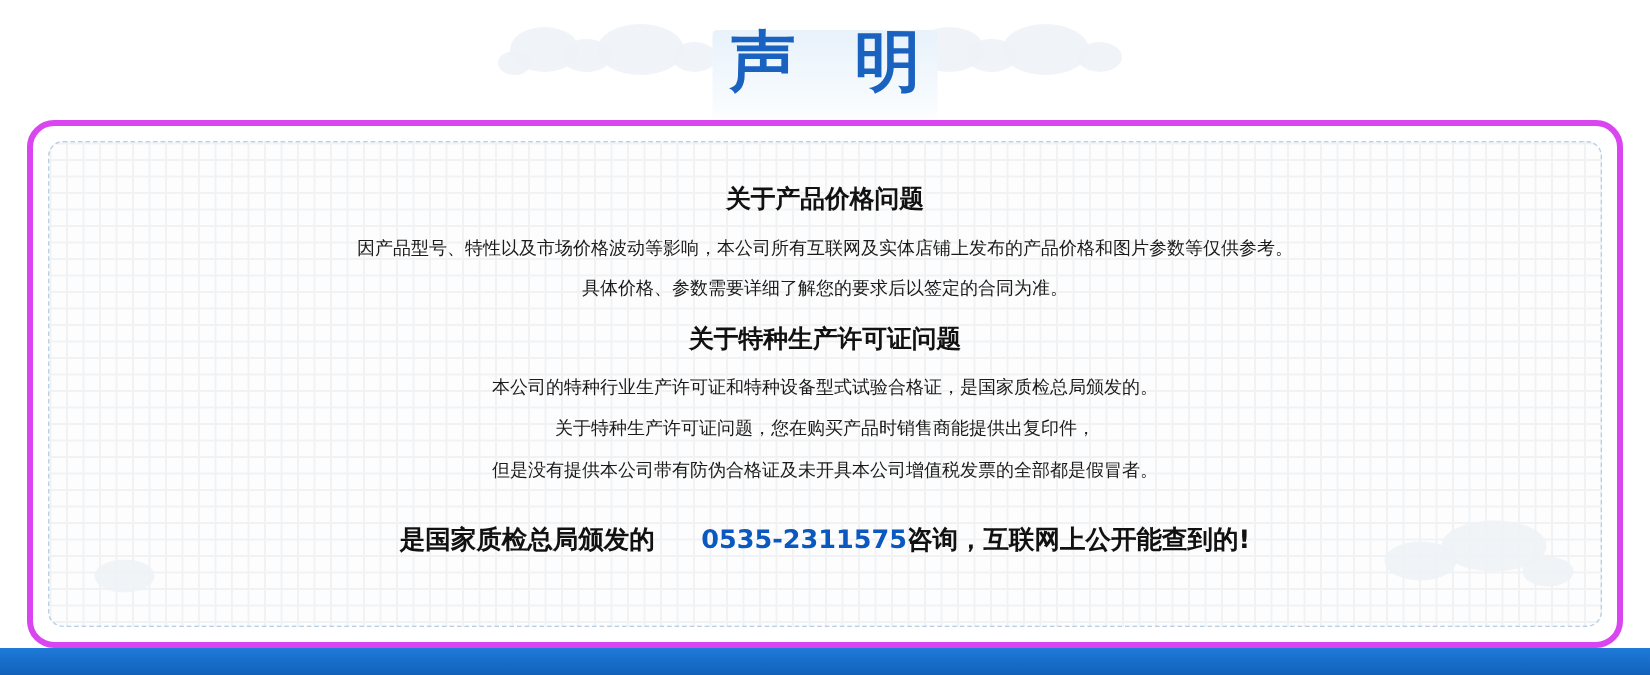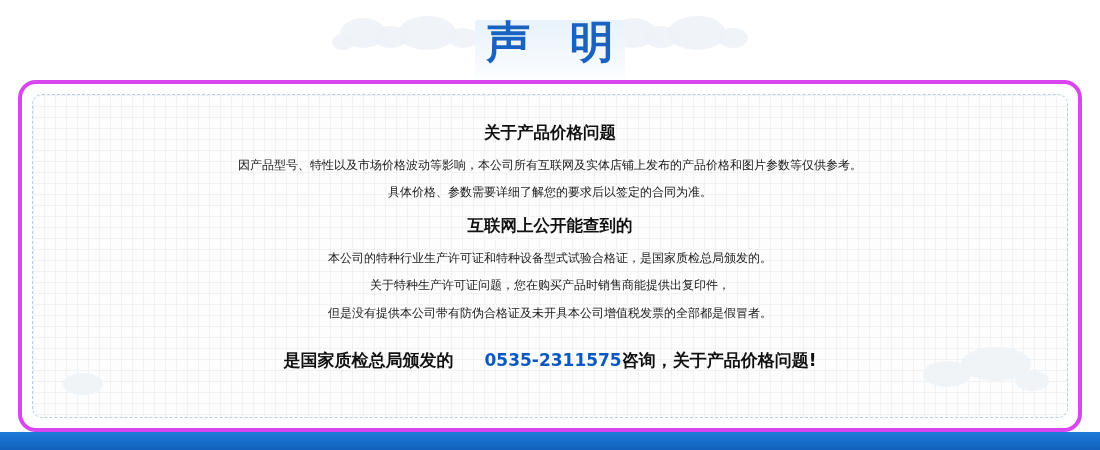--- a/index.html
+++ b/index.html
@@ -207,25 +207,25 @@
       <span class="panel-cloud pc-b"></span>
       <span class="panel-cloud pc-c"></span>
       <span class="panel-cloud pc-d"></span>
 
       <div class="content">
 
         <div class="sec-title">关于产品价格问题</div>
         <div class="line">因产品型号、特性以及市场价格波动等影响，本公司所有互联网及实体店铺上发布的产品价格和图片参数等仅供参考。</div>
         <div class="line">具体价格、参数需要详细了解您的要求后以签定的合同为准。</div>
 
-        <div class="sec-title">互联网上公开能查到的</div>
+        <div class="sec-title">关于特种生产许可证问题</div>
         <div class="line">本公司的特种行业生产许可证和特种设备型式试验合格证，是国家质检总局颁发的。</div>
         <div class="line">关于特种生产许可证问题，您在购买产品时销售商能提供出复印件，</div>
         <div class="line">但是没有提供本公司带有防伪合格证及未开具本公司增值税发票的全部都是假冒者。</div>
 
-        <div class="footer-line"><span>是国家质检总局颁发的</span><span class="phone">0535-2311575</span><span>咨询，关于产品价格问题!</span></div>
+        <div class="footer-line"><span>是国家质检总局颁发的</span><span class="phone">0535-2311575</span><span>咨询，互联网上公开能查到的!</span></div>
 
       </div>
     </div>
   </div>
 
   <div class="bottom-bar"></div>
 </div>
 
 </body></html>

